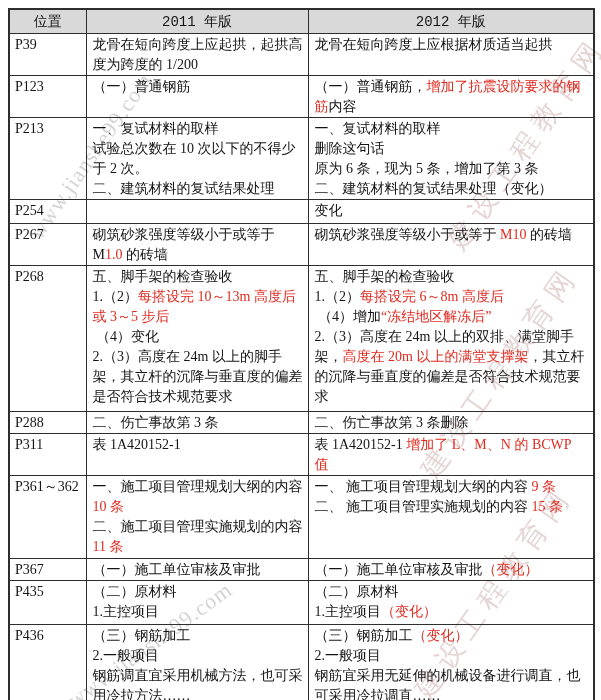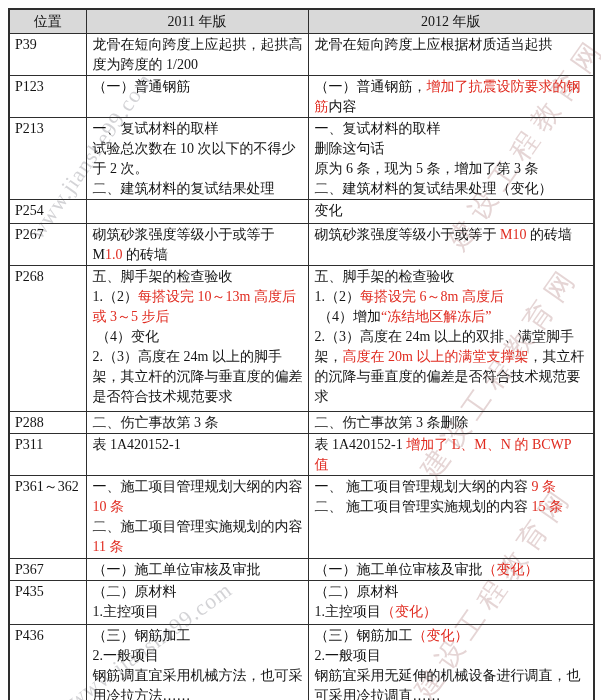--- a/index.html
+++ b/index.html
@@ -29,21 +29,21 @@
     width:585px;
     background:transparent;
     font-size:14px;line-height:20px;
   }
   table.cmp,table.cmp th,table.cmp td{border:1px solid #2e2e2e;}
   table.cmp{border-width:2px;}
   th{
     background:#d9d9d9;
     font-weight:normal;font-size:14px;
     text-align:center;vertical-align:middle;
-    height:23px;padding:0;
+    height:23px;padding:0;font-family:Liberation Mono, monospace;
   }
   td{
     vertical-align:top;text-align:left;
     padding:1px 5px 0 6px;
     background:transparent;
   }
   td.pos{padding-left:5px;}
   .para{white-space:pre-wrap;word-break:break-word;}
   .red{color:#e02b20;}
   col.c-pos{width:77px;}

